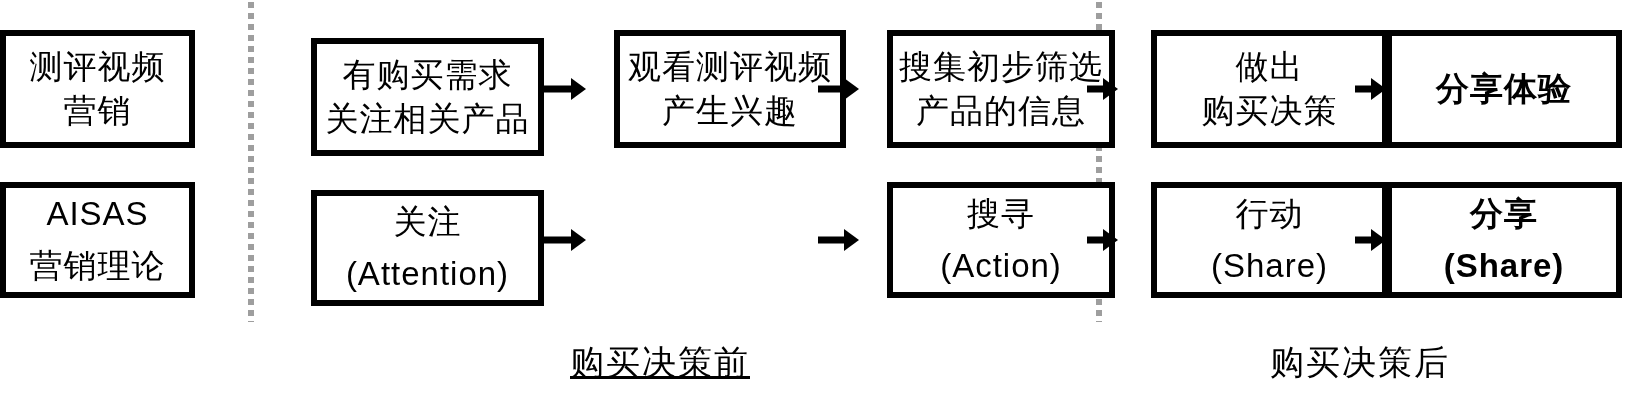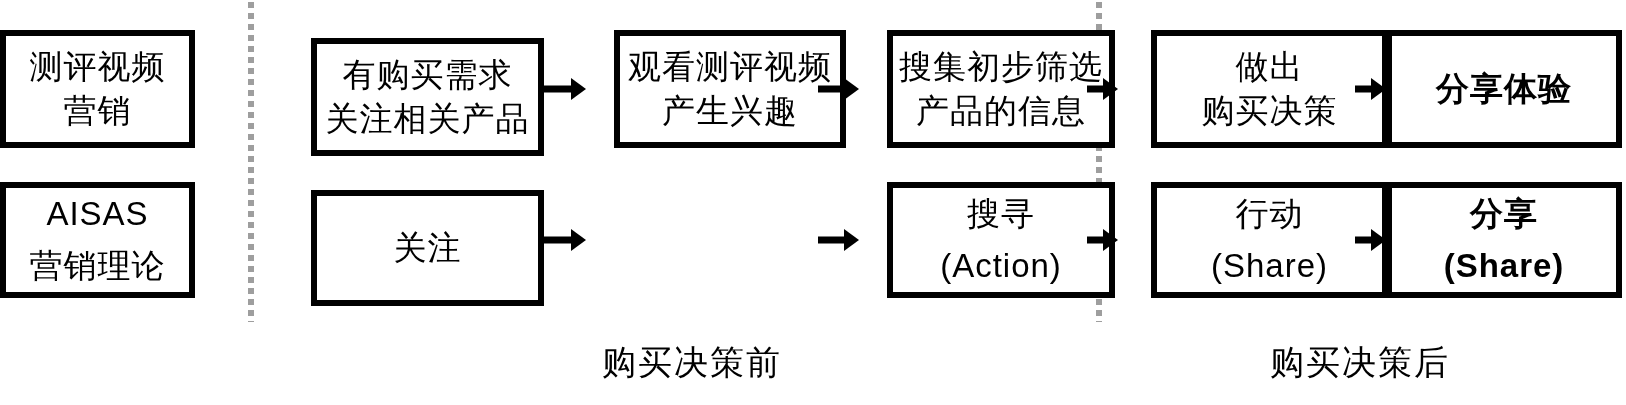--- a/index.html
+++ b/index.html
@@ -96,21 +96,21 @@
     position: absolute;
     top: 340px;
     width: 300px;
     height: 45px;
     line-height: 45px;
     text-align: center;
     font-size: 34px;
     color: #000000;
     letter-spacing: 2px;
   }
-  .pl-pre  { left: 542px; }
+  .pl-pre  { left: 510px; text-decoration: underline; }
   .pl-post { left: 1210px; }
 </style>
 </head>
 <body>
 
 <div class="canvas">
 
   <div class="divider div1"></div>
   <div class="divider div2"></div>
 
@@ -155,20 +155,21 @@
     <div class="shaft"></div>
     <div class="head"></div>
   </div>
 
   <div class="box r2 cL">
     <span>AISAS</span>
     <span>营销理论</span>
   </div>
   <div class="box r2 c1">
     <span>关注</span>
+    <span>(Attention)</span>
   </div>
   <div class="box r2 c3">
     <span>搜寻</span>
     <span>(Action)</span>
   </div>
   <div class="box r2 c4">
     <span>行动</span>
     <span>(Share)</span>
   </div>
   <div class="box r2 c5">

